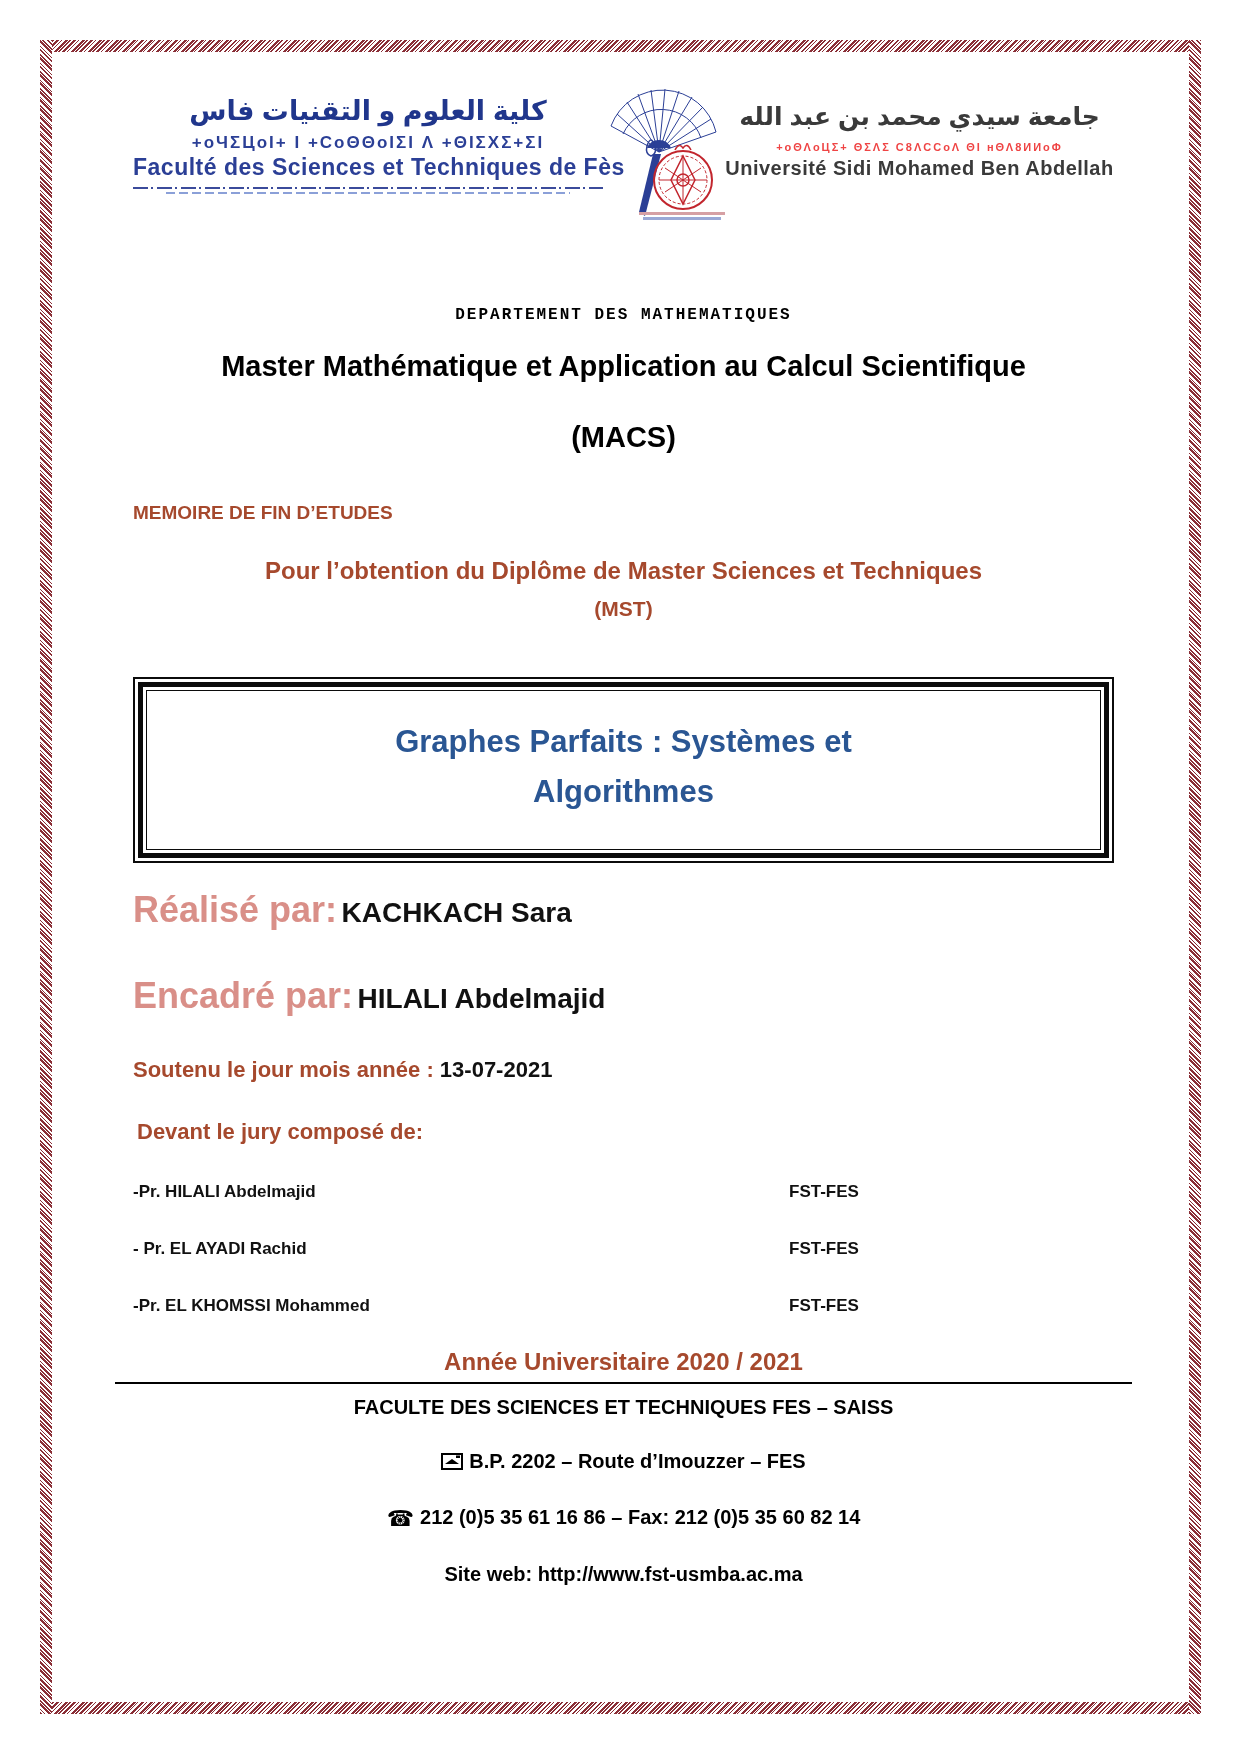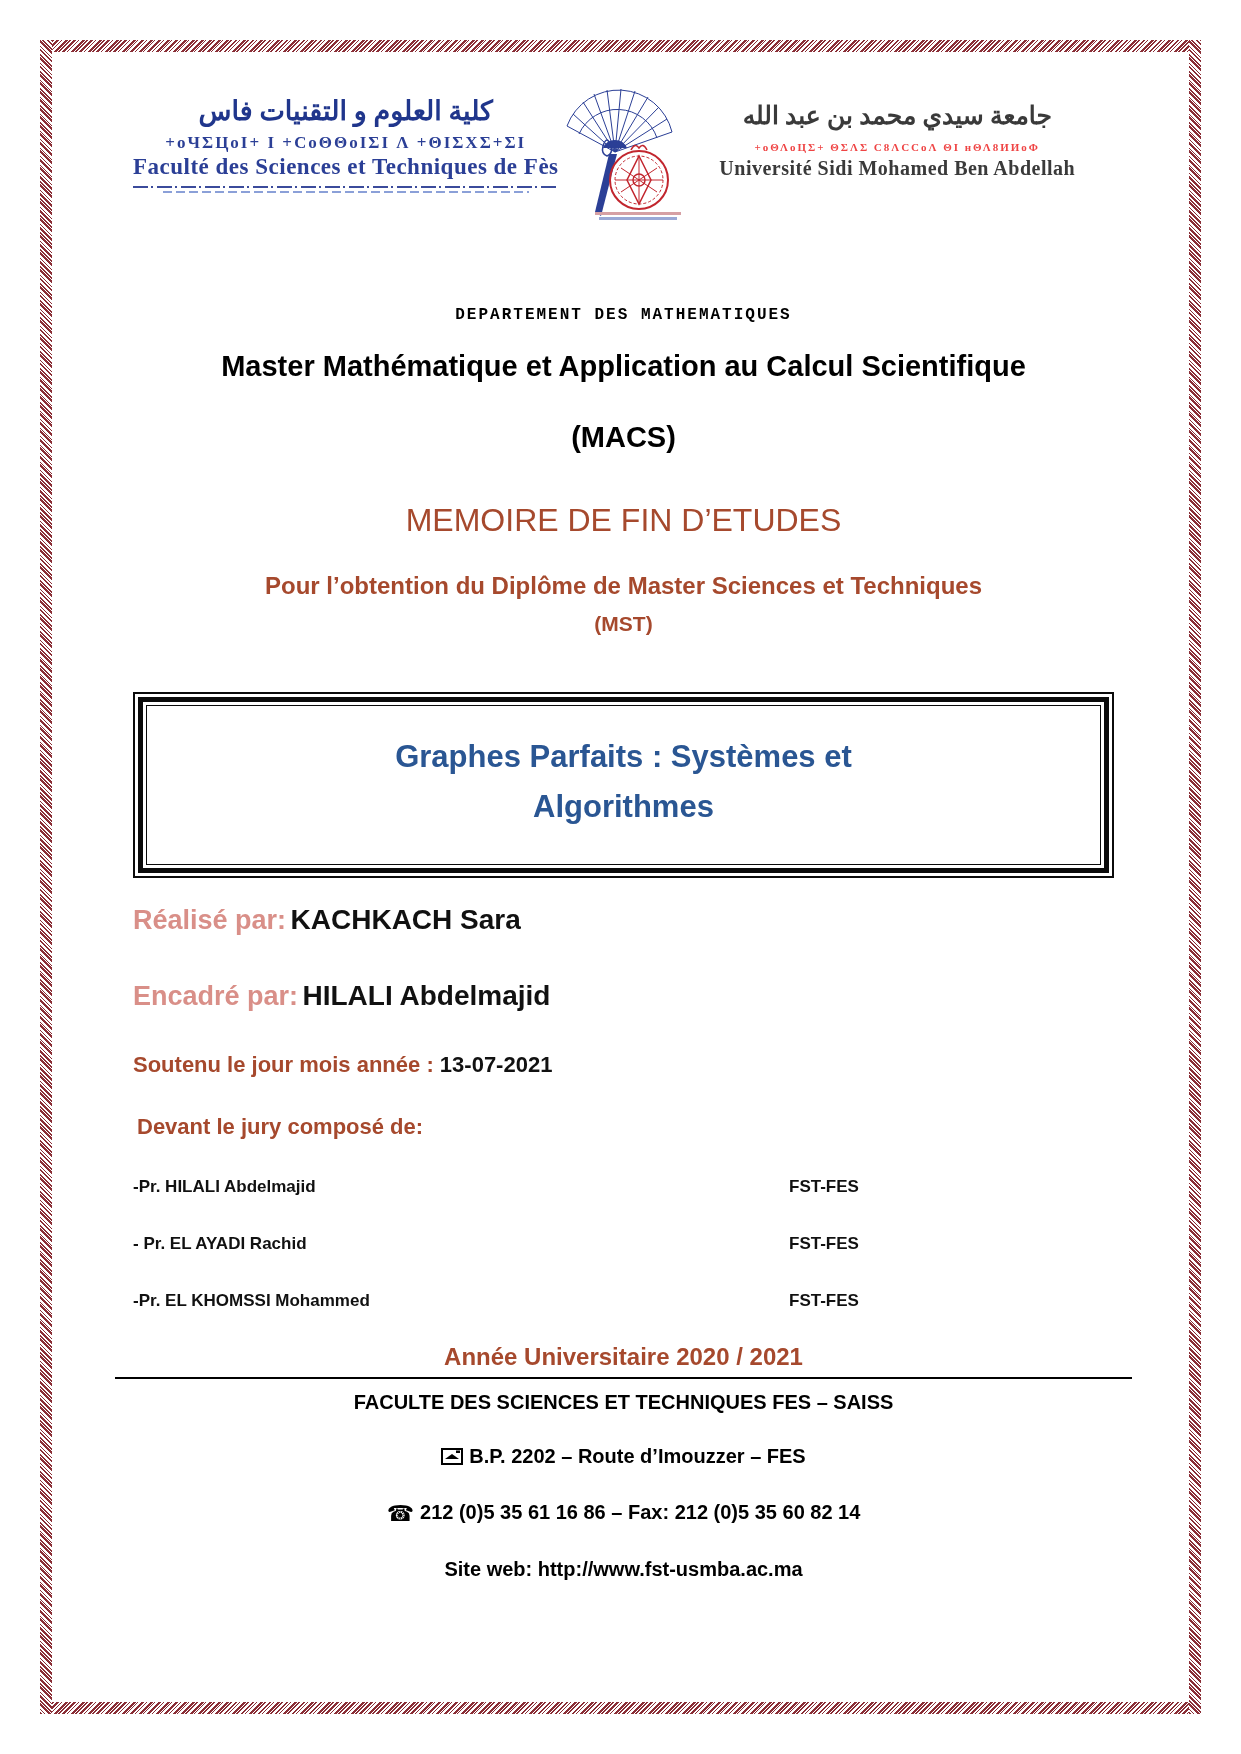--- a/index.html
+++ b/index.html
@@ -10,52 +10,52 @@
   
   .b-strip { position:absolute; background:repeating-linear-gradient(135deg,#8a2e36 0 2px,#ffffff 2px 3px,#8a2e36 3px 4px,#ffffff 4px 6px); }
   .b-top    { left:40px; right:40px; top:40px;    height:12px; }
   .b-bottom { left:40px; right:40px; bottom:40px; height:12px; }
   .b-left   { top:40px; bottom:40px; left:40px;  width:12px; background:repeating-linear-gradient(45deg,#8a2e36 0 2px,#ffffff 2px 3px,#8a2e36 3px 4px,#ffffff 4px 6px); }
   .b-right  { top:40px; bottom:40px; right:40px; width:12px; background:repeating-linear-gradient(45deg,#8a2e36 0 2px,#ffffff 2px 3px,#8a2e36 3px 4px,#ffffff 4px 6px); }
 
   .content { position:absolute; left:52px; top:52px; right:52px; bottom:52px; padding:36px 75px 0 81px; }
 
   
-  .hdr { display:flex; align-items:flex-start; justify-content:space-between;font-family:Liberation Serif, serif; }
+  .hdr { display:flex; align-items:flex-start; justify-content:space-between; }
   .hdr-col { text-align:center; padding-top:6px; }
   .hdr-left  { width:470px; }
   .hdr-right { width:500px; padding-top:12px; }
   .arabic-blue { font-size:27px; font-weight:bold; color:#20368c; direction:rtl; line-height:1.3; }
   .arabic-dark { font-size:25px; font-weight:bold; color:#3a3a3a; direction:rtl; line-height:1.3; }
   .tif-blue { font-size:17px; font-weight:bold; color:#2b3f96; letter-spacing:2px; margin-top:4px; white-space:nowrap; }
   .tif-dark { font-size:11px; font-weight:bold; color:#ef4444; letter-spacing:2px; margin-top:8px; white-space:nowrap; }
   .fac-fr { font-size:23px; font-weight:bold; color:#2b3f96; letter-spacing:.5px; margin-top:1px; white-space:nowrap; }
   .univ-fr { font-size:20px; font-weight:bold; color:#3a3a3a; letter-spacing:.5px; margin-top:4px; white-space:nowrap; }
   .dash-sep { height:7px; margin-top:6px;
     background:
       repeating-linear-gradient(90deg,#3b4b9b 0 15px,transparent 15px 18px,#3b4b9b 18px 20px,transparent 20px 24px) top/100% 2px no-repeat,
       repeating-linear-gradient(90deg,#8ba0d8 0 9px,transparent 9px 13px) bottom/86% 2px no-repeat; }
   .logo-wrap { width:130px; display:flex; justify-content:center; }
 
   
   .dept { margin-top:82px; text-align:center; font-family:"Liberation Mono","DejaVu Sans Mono",monospace; font-weight:bold; font-size:16px; letter-spacing:2px; color:#000; }
   .master { margin-top:26px; text-align:center; font-size:29px; font-weight:bold; color:#000; }
   .macs { margin-top:38px; text-align:center; font-size:29px; font-weight:bold; color:#000; }
-  .memoire { margin-top:48px; text-align:center; font-size:32px; font-weight:normal; color:#a6492d; }
+  .memoire { margin-top:48px; font-size:19px; font-weight:bold; color:#a6492d; }
   .diploma { margin-top:33px; text-align:center; font-size:24px; font-weight:bold; color:#a6492d; }
   .mst { margin-top:12px; text-align:center; font-size:21px; font-weight:bold; color:#a6492d; }
 
   
   .tbox-outer { margin-top:56px; border:2px solid #0b0b0b; padding:3px; }
   .tbox-mid { border:5px solid #0b0b0b; padding:3px; }
   .tbox-inner { border:1px solid #0b0b0b; padding:26px 10px 32px; }
   .thesis-title { text-align:center; font-size:31px; font-weight:bold; color:#2a5693; line-height:1.62; }
 
   .kv-line { margin-top:26px; font-weight:bold; }
-  .kv-label { color:#d98f88; font-size:27px; }
+  .kv-label { color:#d98f88; font-size:36px; }
   .kv-value { color:#111; font-size:28px; }
   .line-encadre { margin-top:44px; }
   .soutenu { margin-top:40px; font-weight:bold; font-size:22px; }
   .soutenu .lab { color:#a6492d; }
   .soutenu .val { color:#111; }
   .jury-head { margin-top:36px; padding-left:4px; font-weight:bold; font-size:22px; color:#a6492d; }
   .jury-row { margin-top:37px; display:flex; font-weight:bold; font-size:17px; color:#111; }
   .jury-name { flex:1; }
   .jury-aff { width:325px; }
 

